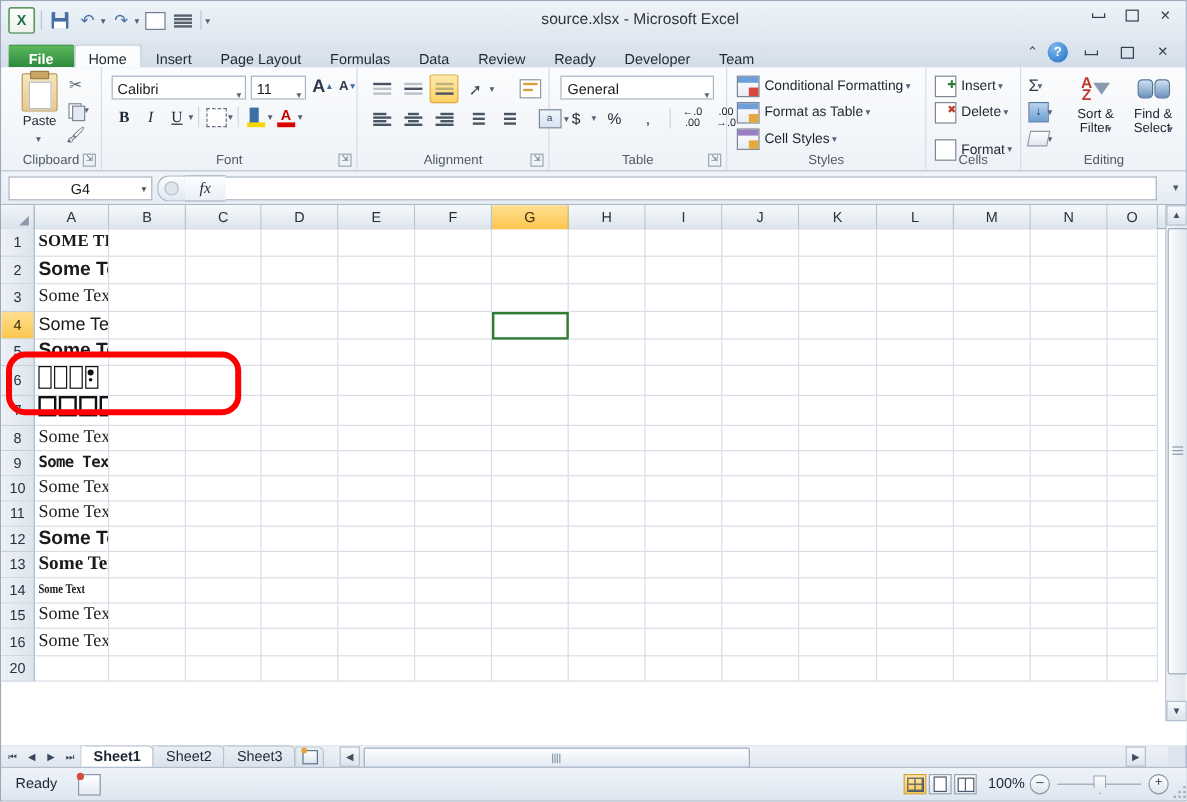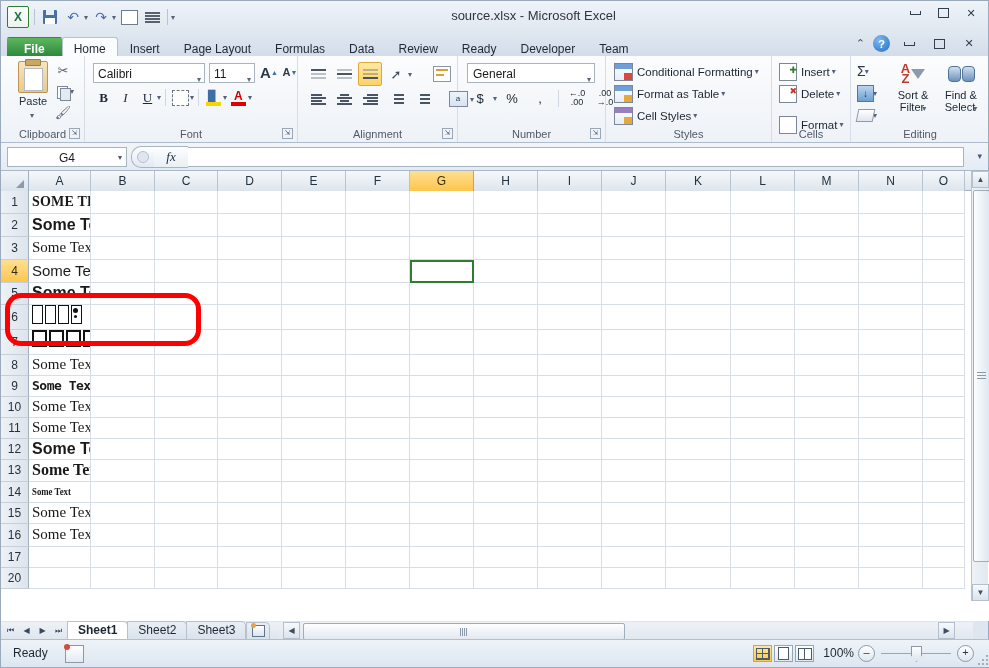--- a/index.html
+++ b/index.html
@@ -626,21 +626,21 @@
         <div class="nbtn">%</div>
         <div class="nbtn">,</div>
         <div class="vsep"></div>
         <div class="nbtn">
           <span class="dec-ico">←.0<br>.00</span>
         </div>
         <div class="nbtn">
           <span class="dec-ico">.00<br>→.0</span>
         </div>
       </div>
-      <div class="grp-label">Number</div>
+      <div class="grp-label">Table</div>
       <div class="dlg">⇲</div>
     </div>
 
     <div class="grp" id="g-styles">
       <div class="srow" style="top:5px">
         <span class="sico">
             <i></i>
             <b></b>
           </span>
         <span>Conditional Formatting</span>
@@ -1083,38 +1083,20 @@
           <div class="cell" style="width: 64px; line-height: 21px;"></div>
           <div class="cell" style="width: 64px; line-height: 21px;"></div>
           <div class="cell" style="width: 64px; line-height: 21px;"></div>
           <div class="cell" style="width: 65px; line-height: 21px;"></div>
           <div class="cell" style="width: 64px; line-height: 21px;"></div>
           <div class="cell" style="width: 64px; line-height: 21px;"></div>
           <div class="cell" style="width: 64px; line-height: 21px;"></div>
           <div class="cell" style="width: 42px; line-height: 21px;"></div>
         </div>
         <div class="row" style="height: 21px;">
-          <div class="rh" style="line-height: 20px;">17</div>
-          <div class="cell" style="width: 62px; line-height: 19px;"></div>
-          <div class="cell" style="width: 64px; line-height: 19px;"></div>
-          <div class="cell" style="width: 63px; line-height: 19px;"></div>
-          <div class="cell" style="width: 64px; line-height: 19px;"></div>
-          <div class="cell" style="width: 64px; line-height: 19px;"></div>
-          <div class="cell" style="width: 64px; line-height: 19px;"></div>
-          <div class="cell" style="width: 64px; line-height: 19px;"></div>
-          <div class="cell" style="width: 64px; line-height: 19px;"></div>
-          <div class="cell" style="width: 64px; line-height: 19px;"></div>
-          <div class="cell" style="width: 64px; line-height: 19px;"></div>
-          <div class="cell" style="width: 65px; line-height: 19px;"></div>
-          <div class="cell" style="width: 64px; line-height: 19px;"></div>
-          <div class="cell" style="width: 64px; line-height: 19px;"></div>
-          <div class="cell" style="width: 64px; line-height: 19px;"></div>
-          <div class="cell" style="width: 42px; line-height: 19px;"></div>
-        </div>
-        <div class="row" style="height: 21px;">
           <div class="rh" style="line-height: 20px;">20</div>
           <div class="cell" style="width: 62px; line-height: 19px;"></div>
           <div class="cell" style="width: 64px; line-height: 19px;"></div>
           <div class="cell" style="width: 63px; line-height: 19px;"></div>
           <div class="cell" style="width: 64px; line-height: 19px;"></div>
           <div class="cell" style="width: 64px; line-height: 19px;"></div>
           <div class="cell" style="width: 64px; line-height: 19px;"></div>
           <div class="cell" style="width: 64px; line-height: 19px;"></div>
           <div class="cell" style="width: 64px; line-height: 19px;"></div>
           <div class="cell" style="width: 64px; line-height: 19px;"></div>

